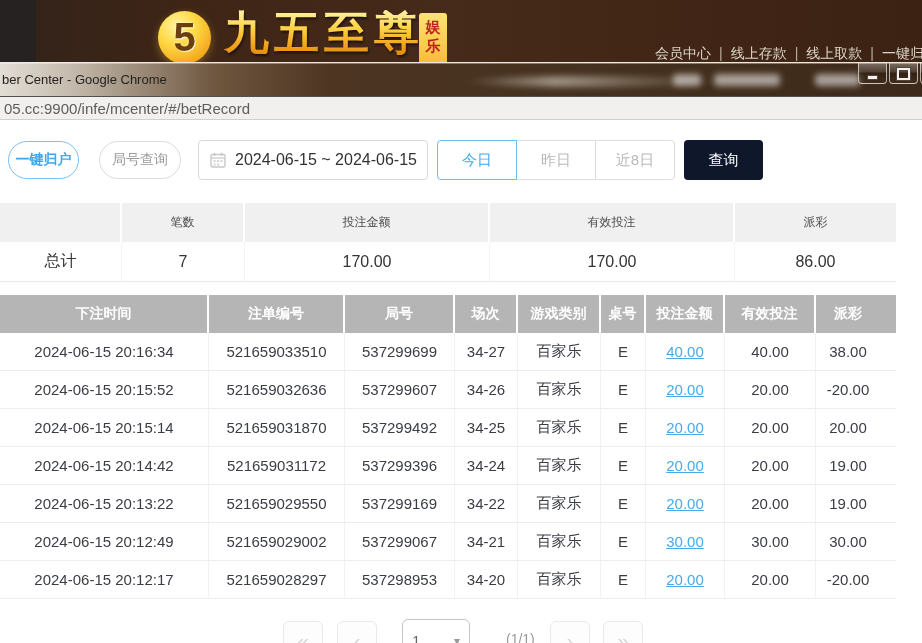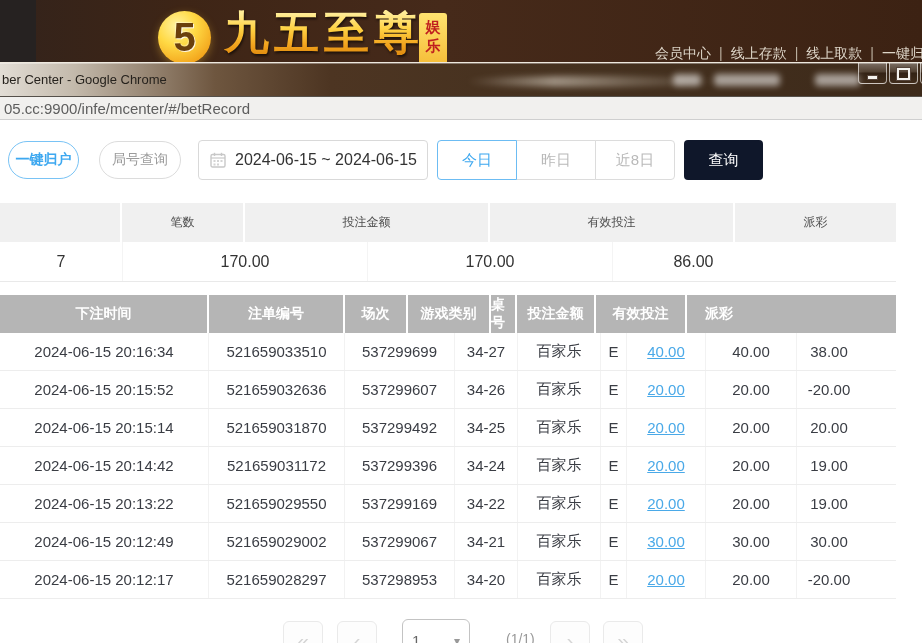--- a/index.html
+++ b/index.html
@@ -111,21 +111,21 @@
   .sw0{width:122px;}.sw1{width:123px;}.sw2{width:245px;}.sw3{width:245px;}.sw4{width:161px;}
   
   .data-table{position:absolute;top:175px;left:0;width:896px;}
   .dt-head{display:flex;height:38px;background:#b5b5b5;}
   .dt-head .cell{box-sizing:border-box;border-right:2px solid #fff;display:flex;align-items:center;justify-content:center;color:#fff;font-size:14px;font-weight:bold;}
   .dt-head .cell:last-child{border-right:none;}
   .dt-row{display:flex;height:38px;box-sizing:border-box;border-bottom:1px solid #ededed;background:#fff;}
   .dt-row .cell{box-sizing:border-box;border-right:1px solid #f2f2f2;display:flex;align-items:center;justify-content:center;font-size:15px;color:#3a3d44;}
   .dt-row .cell:last-child{border-right:none;}
   .cw0{width:209px;}.cw1{width:136px;}.cw2{width:110px;}.cw3{width:63px;}.cw4{width:83px;}
-  .cw5{width:26px;}.cw6{width:79px;}.cw7{width:91px;}.cw8{width:64px;}
+  .cw5{width:45px;}.cw6{width:79px;}.cw7{width:91px;}.cw8{width:64px;}
   .amount-link{color:#4aa9e8;text-decoration:underline;cursor:pointer;}
   .neg{color:#f8474d;}
   
   .pager{position:absolute;top:497px;left:0;width:922px;height:60px;}
   .pg-btn{
     position:absolute;top:4px;width:40px;height:40px;box-sizing:border-box;
     border:1px solid #eaeaea;border-radius:6px;background:#fdfdfd;
     color:#d4d4d4;font-size:21px;display:flex;align-items:center;justify-content:center;cursor:pointer;
   }
   .pg-first{left:283px;}.pg-prev{left:337px;}.pg-next{left:550px;}.pg-last{left:603px;}
@@ -210,31 +210,33 @@
 
     <div class="sum-table">
       <div class="sum-head">
         <div class="cell sw0"></div>
         <div class="cell sw1">笔数</div>
         <div class="cell sw2">投注金额</div>
         <div class="cell sw3">有效投注</div>
         <div class="cell sw4">派彩</div>
       </div>
       <div class="sum-row">
+        <div class="cell sw0">总计</div>
         <div class="cell sw1">7</div>
         <div class="cell sw2">170.00</div>
         <div class="cell sw3">170.00</div>
         <div class="cell sw4">86.00</div>
       </div>
     </div>
 
     <div class="data-table">
       <div class="dt-head">
         <div class="cell cw0">下注时间</div>
         <div class="cell cw1">注单编号</div>
+        <div class="cell cw2">局号</div>
         <div class="cell cw3">场次</div>
         <div class="cell cw4">游戏类别</div>
         <div class="cell cw5">桌号</div>
         <div class="cell cw6">投注金额</div>
         <div class="cell cw7">有效投注</div>
         <div class="cell cw8">派彩</div>
       </div>
 
       <div class="dt-row">
         <div class="cell cw0">2024-06-15 20:16:34</div>

